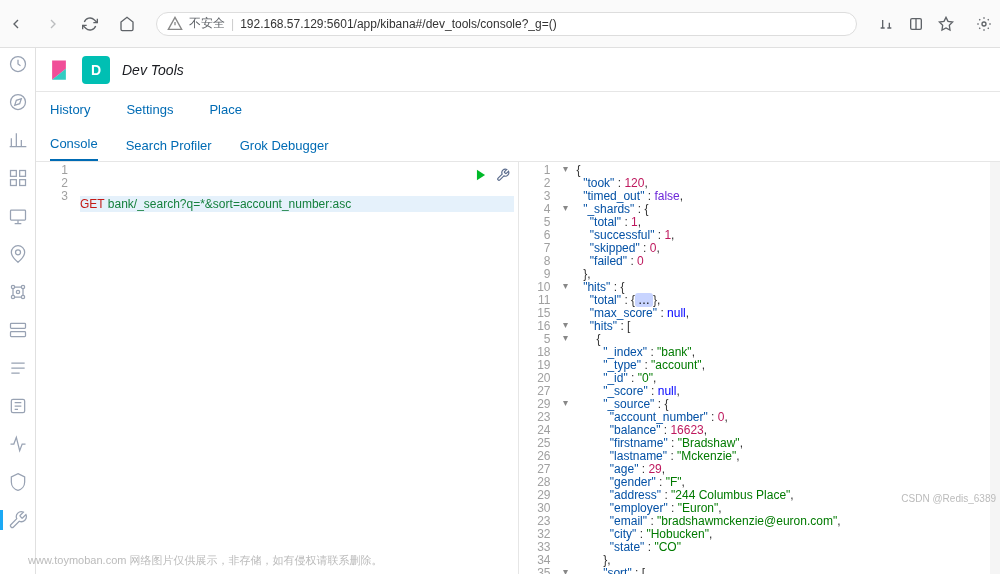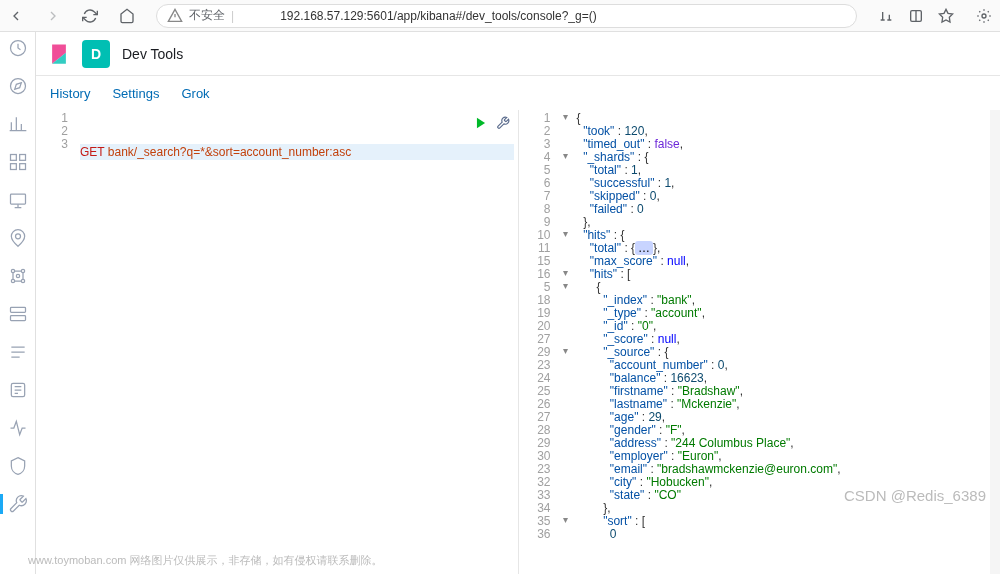--- a/index.html
+++ b/index.html
@@ -1,53 +1,53 @@
 <!DOCTYPE html>
 <html><head>
 <meta charset="utf-8">
 <style>
 * { margin: 0; padding: 0; box-sizing: border-box; font-family: -apple-system, BlinkMacSystemFont, "Segoe UI", sans-serif; }
 body { width: 1000px; height: 574px; overflow: hidden; background: #fff; display: flex; flex-direction: column; }
-.browser-bar { height: 32px; display: flex; align-items: center; padding: 0 8px; gap: 21px; border-bottom: 1px solid #e0e0e0; background: #fafafa; }
+.browser-bar { height: 48px; display: flex; align-items: center; padding: 0 8px; gap: 21px; border-bottom: 1px solid #e0e0e0; background: #fafafa; }
 .browser-bar svg { width: 16px; height: 16px; }
 .nav-icon { color: #5f6368; cursor: pointer; display:flex; }
 .url-bar { flex: 1; display: flex; align-items: center; gap: 6px; background: #fff; border: 1px solid #ddd; border-radius: 14px; height: 24px; padding: 0 10px; font-size: 12px; color: #5f6368; }
-.url-text { color: #333; margin-left: 40px; }
+.url-text { color: #333; }
 .right-icons { display: flex; gap: 14px; align-items: center; }
 .content { flex: 1; display: flex; min-height: 0; }
 .left-rail { width: 36px; background: #fff; border-right: 1px solid #e0e0e0; display: flex; flex-direction: column; align-items: center; padding-top: 6px; gap: 18px; }
 .rail-icon { width: 20px; height: 20px; color: #98a2b3; display:flex; }
 .rail-icon.active::before { content:""; position:absolute; left:0; width:3px; height:20px; background:#1ba9f5; }
 .main { flex: 1; display: flex; flex-direction: column; min-width: 0; }
 .app-header { height: 44px; display: flex; align-items: center; padding: 0 12px; gap: 12px; border-bottom: 1px solid #e6e6e6; }
 .kibana-logo { width: 22px; height: 22px; }
 .app-badge { width: 28px; height: 28px; background: #00bfb3; color: #fff; display: flex; align-items: center; justify-content: center; font-weight: 600; border-radius: 4px; font-size: 14px; }
-.app-title { font-size: 14px; color: #1a1c21; font-weight: 500; }
-.sub-links { height: 34px; display: flex; align-items: center; gap: 22px; padding: 0 14px; font-size: 13px; }
+.app-title { font-size: 14px; color: #1a1c21; font-weight: 500; font-style: italic; }
+.sub-links { height: 34px; display: flex; align-items: center; gap: 36px; padding: 0 14px; font-size: 13px; }
 .sub-links a { color: #006bb4; text-decoration: none; cursor: pointer; }
 .tabs { height: 36px; display: flex; align-items: flex-end; gap: 28px; padding: 0 14px; border-bottom: 1px solid #e6e6e6; font-size: 13px; }
 .tab { color: #006bb4; padding-bottom: 8px; cursor: pointer; }
 .tab.active { color: #006bb4; border-bottom: 2px solid #006bb4; font-weight: 500; }
 .editor-area { flex: 1; display: flex; min-height: 0; }
 .pane { flex: 1; display: flex; font-family: "Consolas", "Monaco", monospace; font-size: 12px; line-height: 16px; min-width: 0; overflow: hidden; }
 .pane.left { background: #fff; border-right: 1px solid #e6e6e6; position: relative; }
 .pane.right { background: #fff; }
 .gutter { width: 40px; text-align: right; padding: 2px 8px 0 0; color: #a0a0a0; user-select: none; }
 .gutter div { height: 13px; line-height:13px; }
 .code { flex: 1; padding: 2px 4px 0 4px; white-space: pre; position: relative; }
 .hl-line { background: #e5f1fb; display: block; width: 100%; }
 .method { color: #c41a16; text-align: center; }
-.path { color: #c2410c; }
+.path { color: #15803d; }
 .run-btn { position: absolute; right: 30px; top: 6px; color: #00b929; cursor: pointer; }
 .wrench-btn { position: absolute; right: 8px; top: 6px; color: #5a6b8c; cursor: pointer; }
 .fold { width: 14px; text-align: center; color: #888; user-select: none; }
 .fold div { height: 13px; line-height:13px; font-size:10px; }
 .key { color: #0451a5; }
 .str { color: #007a00; }
-.num { color: #0c4a6e; }
+.num { color: #be185d; }
 .bool { color: #6d28d9; }
 .null { color: #0000ff; }
 .punc { color: #333; }
 .badge-pill { background: #c8d4ff; border-radius: 3px; padding: 0 3px; }
 .watermark { position: absolute; bottom: 6px; left: 28px; font-size: 11px; color: #bbb; }
 .right .code .line { height:13px; line-height:13px; }
 .scrollbar { width: 10px; background: #f5f5f5; }
 </style>
 </head>
 <body>
@@ -197,21 +197,26 @@
       <svg class="kibana-logo" viewBox="0 0 32 32">
           <path fill="#f04e98" d="M6 2h20v12L6 30V2z"></path>
           <path fill="#00bfb3" d="M6 30l20-16v16H6z" opacity=".8"></path>
         </svg>
       <div class="app-badge">D</div>
       <div class="app-title">Dev Tools</div>
     </div>
     <div class="sub-links">
       <a>History</a>
       <a>Settings</a>
-      <a>Grok</a>
+      <a>Place</a>
+    </div>
+    <div class="tabs">
+      <div class="tab active">Console</div>
+      <div class="tab">Search Profiler</div>
+      <div class="tab">Grok Debugger</div>
     </div>
 
     <div class="editor-area">
       <div class="pane left">
         <div class="gutter" id="req-gutter">
             <div>1</div>
             <div>2</div>
             <div>3</div>
           </div>
         <div class="code">
@@ -296,13 +301,13 @@
             <div></div>
           </div>
         <div class="code" id="res-code"><div class="line"><span class="punc">{</span></div><div class="line">  <span class="key">"took"</span><span class="punc"> : </span><span class="num">120</span><span class="punc">,</span></div><div class="line">  <span class="key">"timed_out"</span><span class="punc"> : </span><span class="bool">false</span><span class="punc">,</span></div><div class="line">  <span class="key">"_shards"</span><span class="punc"> : {</span></div><div class="line">    <span class="key">"total"</span><span class="punc"> : </span><span class="num">1</span><span class="punc">,</span></div><div class="line">    <span class="key">"successful"</span><span class="punc"> : </span><span class="num">1</span><span class="punc">,</span></div><div class="line">    <span class="key">"skipped"</span><span class="punc"> : </span><span class="num">0</span><span class="punc">,</span></div><div class="line">    <span class="key">"failed"</span><span class="punc"> : </span><span class="num">0</span></div><div class="line">  <span class="punc">},</span></div><div class="line">  <span class="key">"hits"</span><span class="punc"> : {</span></div><div class="line">    <span class="key">"total"</span><span class="punc"> : {</span><span class="badge-pill">…</span><span class="punc">},</span></div><div class="line">    <span class="key">"max_score"</span><span class="punc"> : </span><span class="null">null</span><span class="punc">,</span></div><div class="line">    <span class="key">"hits"</span><span class="punc"> : [</span></div><div class="line">      <span class="punc">{</span></div><div class="line">        <span class="key">"_index"</span><span class="punc"> : </span><span class="str">"bank"</span><span class="punc">,</span></div><div class="line">        <span class="key">"_type"</span><span class="punc"> : </span><span class="str">"account"</span><span class="punc">,</span></div><div class="line">        <span class="key">"_id"</span><span class="punc"> : </span><span class="str">"0"</span><span class="punc">,</span></div><div class="line">        <span class="key">"_score"</span><span class="punc"> : </span><span class="null">null</span><span class="punc">,</span></div><div class="line">        <span class="key">"_source"</span><span class="punc"> : {</span></div><div class="line">          <span class="key">"account_number"</span><span class="punc"> : </span><span class="num">0</span><span class="punc">,</span></div><div class="line">          <span class="key">"balance"</span><span class="punc"> : </span><span class="num">16623</span><span class="punc">,</span></div><div class="line">          <span class="key">"firstname"</span><span class="punc"> : </span><span class="str">"Bradshaw"</span><span class="punc">,</span></div><div class="line">          <span class="key">"lastname"</span><span class="punc"> : </span><span class="str">"Mckenzie"</span><span class="punc">,</span></div><div class="line">          <span class="key">"age"</span><span class="punc"> : </span><span class="num">29</span><span class="punc">,</span></div><div class="line">          <span class="key">"gender"</span><span class="punc"> : </span><span class="str">"F"</span><span class="punc">,</span></div><div class="line">          <span class="key">"address"</span><span class="punc"> : </span><span class="str">"244 Columbus Place"</span><span class="punc">,</span></div><div class="line">          <span class="key">"employer"</span><span class="punc"> : </span><span class="str">"Euron"</span><span class="punc">,</span></div><div class="line">          <span class="key">"email"</span><span class="punc"> : </span><span class="str">"bradshawmckenzie@euron.com"</span><span class="punc">,</span></div><div class="line">          <span class="key">"city"</span><span class="punc"> : </span><span class="str">"Hobucken"</span><span class="punc">,</span></div><div class="line">          <span class="key">"state"</span><span class="punc"> : </span><span class="str">"CO"</span></div><div class="line">        <span class="punc">},</span></div><div class="line">        <span class="key">"sort"</span><span class="punc"> : [</span></div><div class="line">          <span class="num">0</span></div></div>
         <div class="scrollbar"></div>
       </div>
     </div>
   </div>
 </div>
 
 <div class="watermark">www.toymoban.com  网络图片仅供展示，非存储，如有侵权请联系删除。</div>
-<div style="position:absolute;bottom:70px;right:14px;font-size:15px;color:#bbb">CSDN @Redis_6389</div>
+<div style="position:absolute;bottom:70px;right:4px;font-size:10px;color:#bbb">CSDN @Redis_6389</div>
 
 </body></html>

